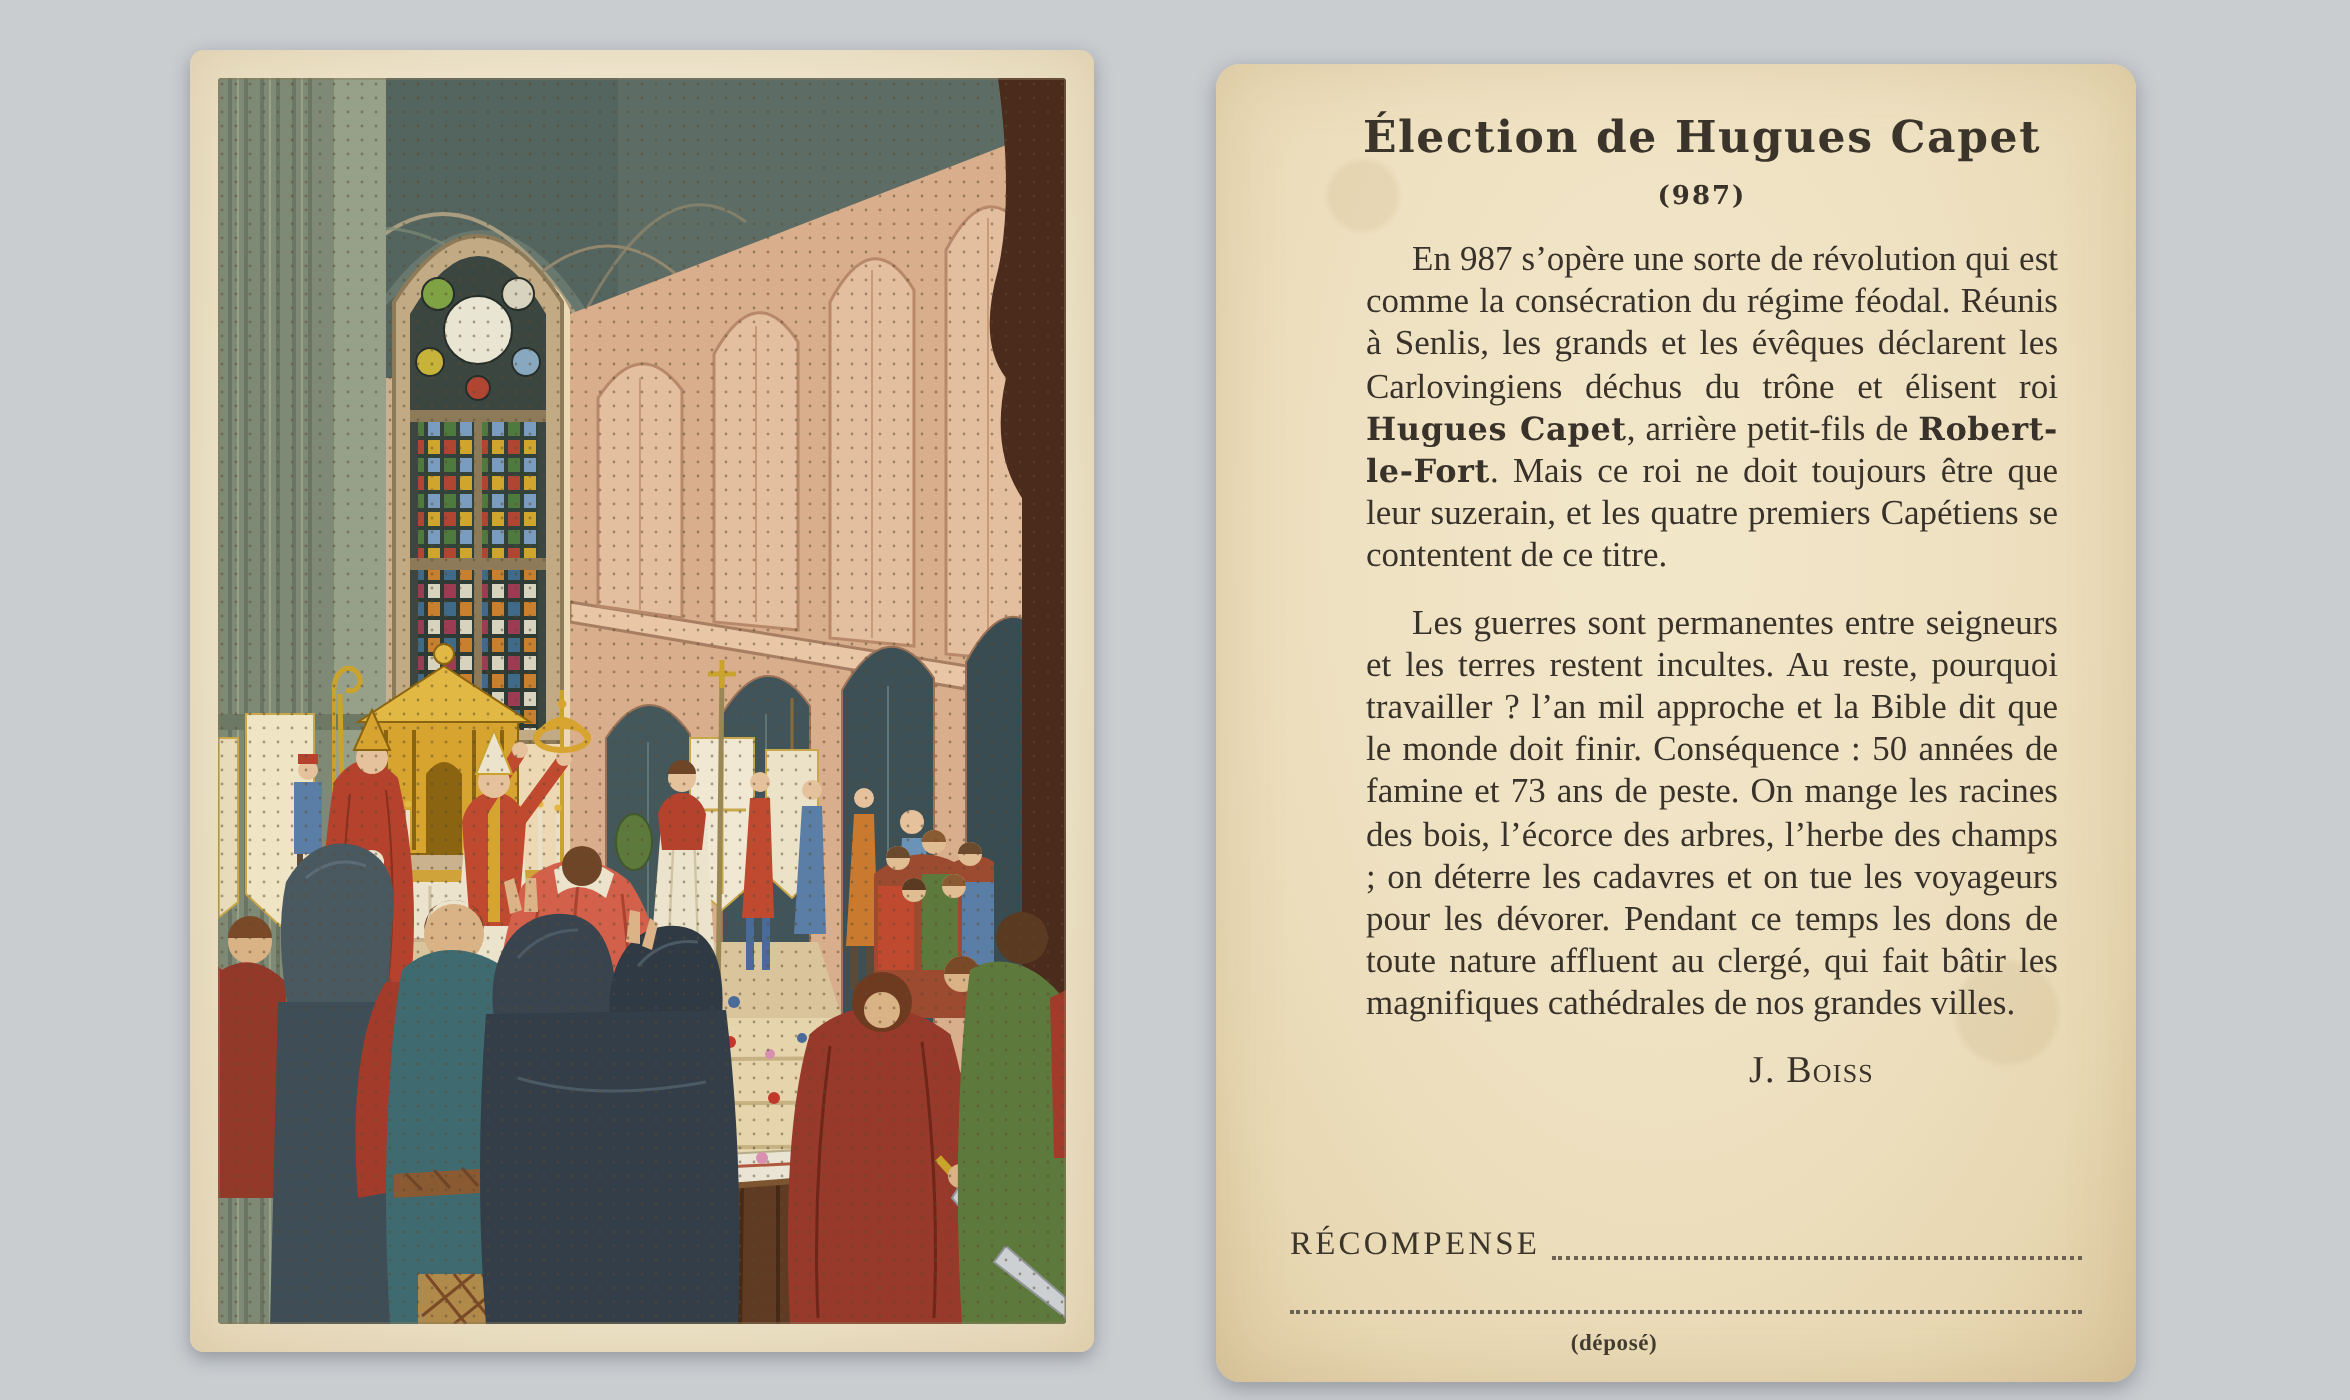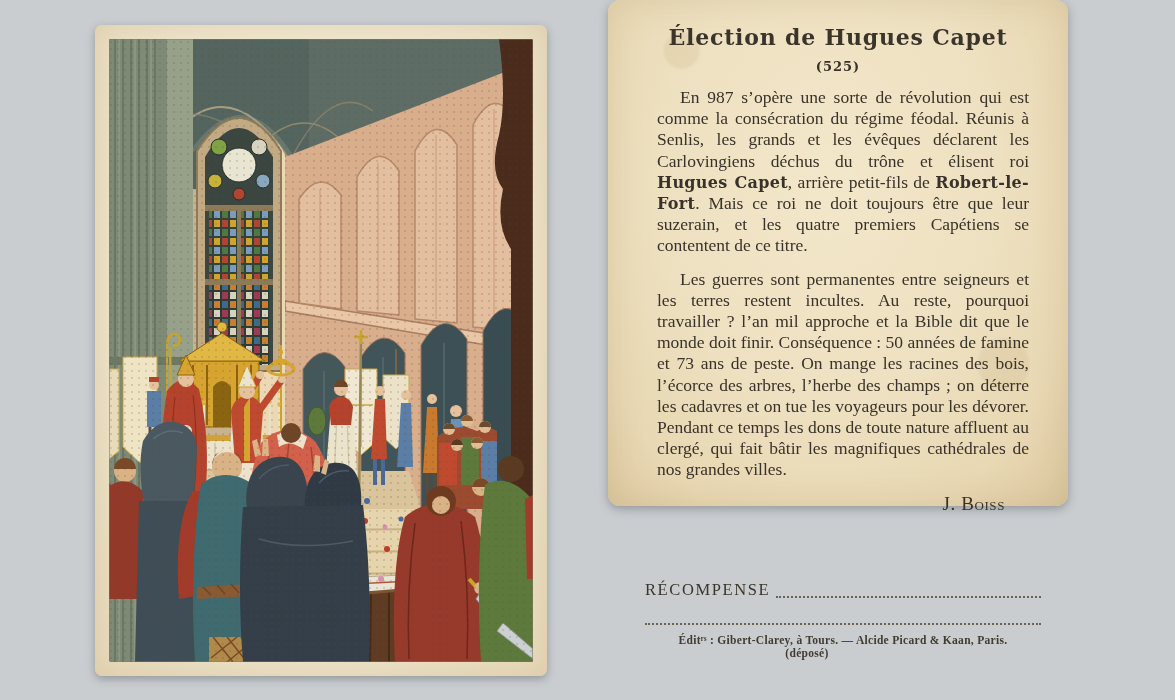--- a/index.html
+++ b/index.html
@@ -6,36 +6,36 @@
   .stage{position:relative;width:1175px;height:700px;background:#c9cdd0;overflow:hidden;
          font-family:"Liberation Serif",serif;}
   
   .card{position:absolute;box-sizing:border-box;}
   .card-front{left:95px;top:25px;width:452px;height:651px;
     background:radial-gradient(ellipse at 50% 40%, #f4ecd6 0%, #efe5cc 55%, #e6d8b8 100%);
     border-radius:7px;padding:14px;
     box-shadow:0 3px 9px rgba(60,64,70,.38), inset 0 0 26px rgba(150,120,70,.14);}
   .card-front svg{display:block;border-radius:2px;}
   
-  .card-back{left:608px;top:0;width:460px;height:506px;border-radius:12px;
+  .card-back{left:608px;top:32px;width:460px;height:659px;border-radius:12px;
     background:
       radial-gradient(circle at 16% 10%, rgba(160,120,60,.10) 0 16px, rgba(160,120,60,0) 20px),
       radial-gradient(circle at 86% 72%, rgba(150,110,55,.09) 0 24px, rgba(150,110,55,0) 28px),
       radial-gradient(ellipse at 48% 35%, #f3e7ca 0%, #eee1c1 48%, #e8d8b3 78%, #dcc89f 100%);
     box-shadow:0 3px 10px rgba(60,64,70,.38), inset 0 0 36px rgba(150,118,66,.18);
-    color:#39322a;}
+    color:#39322a;padding-left:26px;}
   .cb-title{margin-top:24px;text-align:center;font-family:"DejaVu Serif",serif;
     font-weight:700;font-size:22px;letter-spacing:.8px;color:#3a342a;}
   .cb-date{margin-top:9px;text-align:center;font-family:"DejaVu Serif",serif;
     font-weight:700;font-size:13px;letter-spacing:1px;}
   .cb-body{margin:13px 27px 0 37px;font-size:17.5px;line-height:21.2px;
     text-align:justify;color:#39322a;}
   .cb-body p{margin:12px;text-indent:23px;}
   .cb-body b{font-family:"DejaVu Serif",serif;font-size:16px;letter-spacing:.3px;}
-  .cb-signature{margin:4px 36px 0 0;text-align:right;font-size:19px;
+  .cb-signature{margin:4px 104px 0 0;text-align:right;font-size:19px;
     font-variant:small-caps;letter-spacing:.6px;}
   .cb-bottom{position:absolute;left:37px;right:27px;top:580px;}
   .recompense-row{display:flex;align-items:flex-start;}
   .recompense-label{font-size:16.5px;letter-spacing:1.6px;color:#3b352b;}
   .leader{flex:1;margin-left:6px;height:1em;border-bottom:2px dotted #6b6252;}
   .dotted-full{margin-top:22px;height:1px;border-bottom:2px dotted #6b6252;}
   .imprint{margin-top:9px;text-align:center;font-weight:700;font-size:11.5px;
     letter-spacing:.3px;color:#423b2f;}
   .imprint .depose{text-align:center;padding-right:72px;margin-top:1px;}
 </style>
@@ -330,34 +330,33 @@
         <polygon points="388,592 424,620 424,610 394,584" fill="#cdd0d2" stroke="#8f9496"></polygon>
       </g>
 
       <rect width="424" height="623" fill="url(#speck)" opacity=".5"></rect>
       <rect x="0.5" y="0.5" width="423" height="622" fill="none" stroke="#8a7a5a" opacity=".45"></rect>
     </svg>
   </div>
 
   <div class="card card-back">
     <div class="cb-title">Élection de Hugues Capet</div>
-    <div class="cb-date">(525)</div>
+    <div class="cb-date">(987)</div>
 
     <div class="cb-body">
       <p><span>En 987 s’opère une sorte de révolution qui est comme la consécration du régime féodal. Réunis à Senlis, les grands et les évêques déclarent les Carlovingiens déchus du trône et élisent roi </span><b>Hugues Capet</b><span>, arrière petit-fils de </span><b>Robert-le-Fort</b><span>. Mais ce roi ne doit toujours être que leur suzerain, et les quatre premiers Capétiens se contentent de ce titre.</span></p>
       <p>Les guerres sont permanentes entre seigneurs et les terres restent incultes. Au reste, pourquoi travailler ? l’an mil approche et la Bible dit que le monde doit finir. Conséquence : 50 années de famine et 73 ans de peste. On mange les racines des bois, l’écorce des arbres, l’herbe des champs ; on déterre les cadavres et on tue les voyageurs pour les dévorer. Pendant ce temps les dons de toute nature affluent au clergé, qui fait bâtir les magnifiques cathédrales de nos grandes villes.</p>
       <div class="cb-signature">J. Boiss</div>
     </div>
 
     <div class="cb-bottom">
       <div class="recompense-row">
         <span class="recompense-label">RÉCOMPENSE</span>
         <span class="leader"></span>
       </div>
       <div class="dotted-full"></div>
       <div class="imprint">
-        <div>Éditʳˢ : Gibert-Clarey, à Tours. — Alcide Picard &amp; Kaan, Paris.</div>
         <div class="depose">(déposé)</div>
       </div>
     </div>
   </div>
 
 </div>
 
 </body></html>

